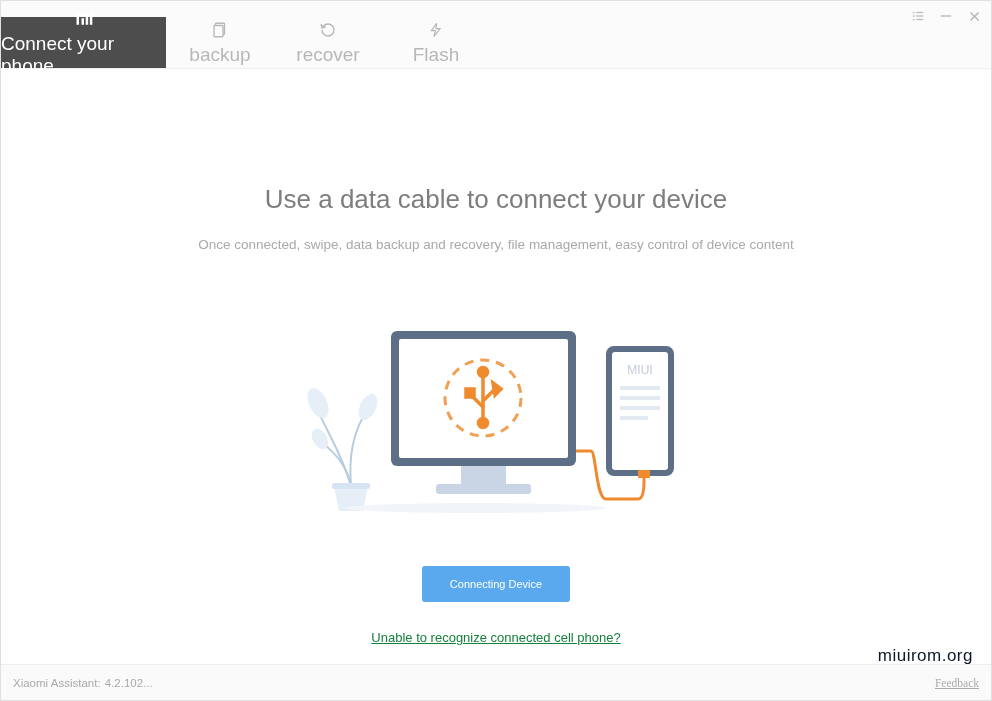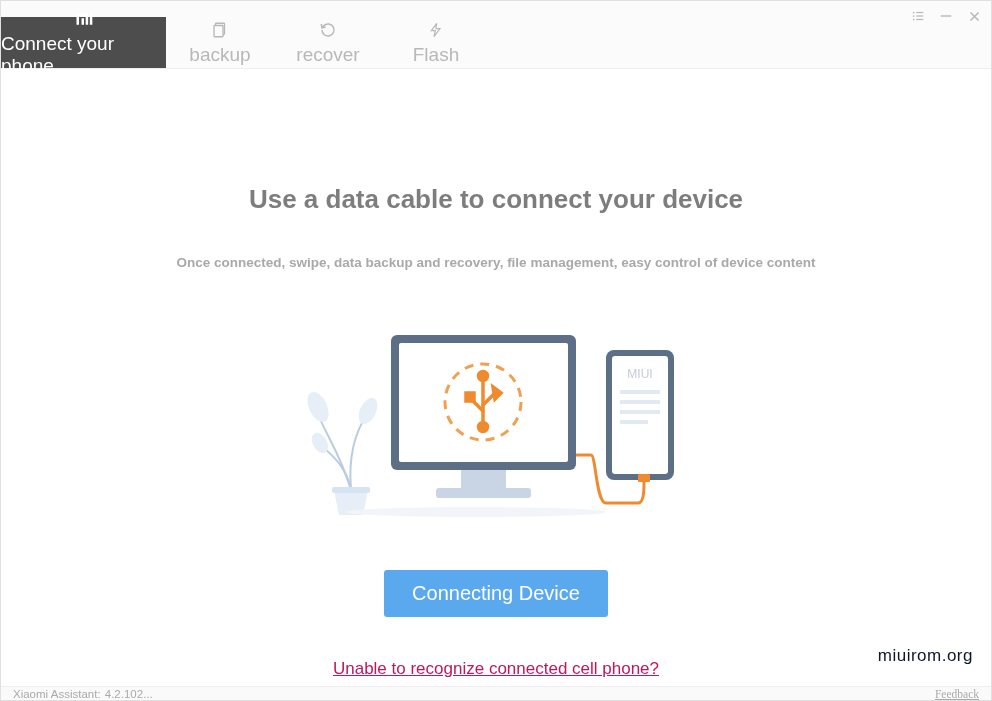--- a/index.html
+++ b/index.html
@@ -54,57 +54,56 @@
       font-size: 14px;
       cursor: pointer;
     }
     .main {
       padding-top: 115px;
       text-align: center;
     }
     .heading {
       font-size: 26px;
       color: #7d7d7d;
-      font-weight: 700;
-      margin-bottom: 40px;
+      font-weight: 400;
+      margin-bottom: 22px;
     }
     .subheading {
       font-size: 13.5px;
       color: #a9a9a9;
-      margin-bottom: 45px;
-      font-weight: bold;
+      margin-bottom: 59px;
     }
     .illustration {
       width: 400px;
       height: 205px;
       margin: 0 auto 50px;
       position: relative;
     }
     .primary-btn {
       display:inline-block;
       background: #5aa9ef;
       color: #fff;
       border: none;
       padding: 12px 28px;
-      font-size: 20px;
+      font-size: 11px;
       border-radius: 3px;
       cursor: pointer;
-      margin-bottom: 42px;
+      margin-bottom: 28px;
     }
     .help-link {
       display:block;
-      color: #be185d;
-      font-size: 17px;
+      color: #15803d;
+      font-size: 13px;
       text-decoration: underline;
       cursor: pointer;
     }
     .footer {
       position: absolute;
       bottom: 0; left: 0; right: 0;
-      height: 14px;
+      height: 36px;
       border-top: 1px solid #eee;
       background: #fafafa;
       display:flex;
       align-items:center;
       justify-content: space-between;
       padding: 0 12px;
       font-size: 11.5px;
       color: #aaa;
     }
     .footer-right { text-decoration: underline; cursor:pointer;font-family:Liberation Serif, serif; }

